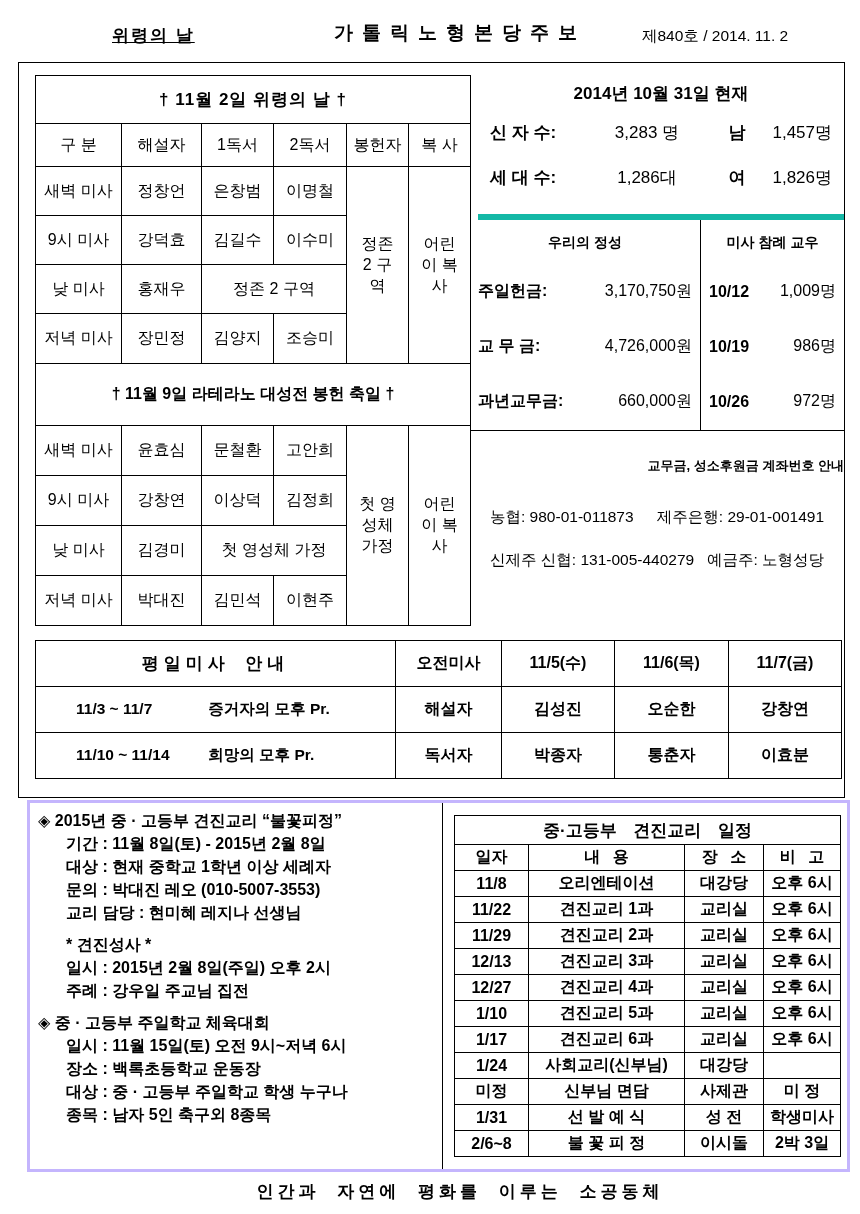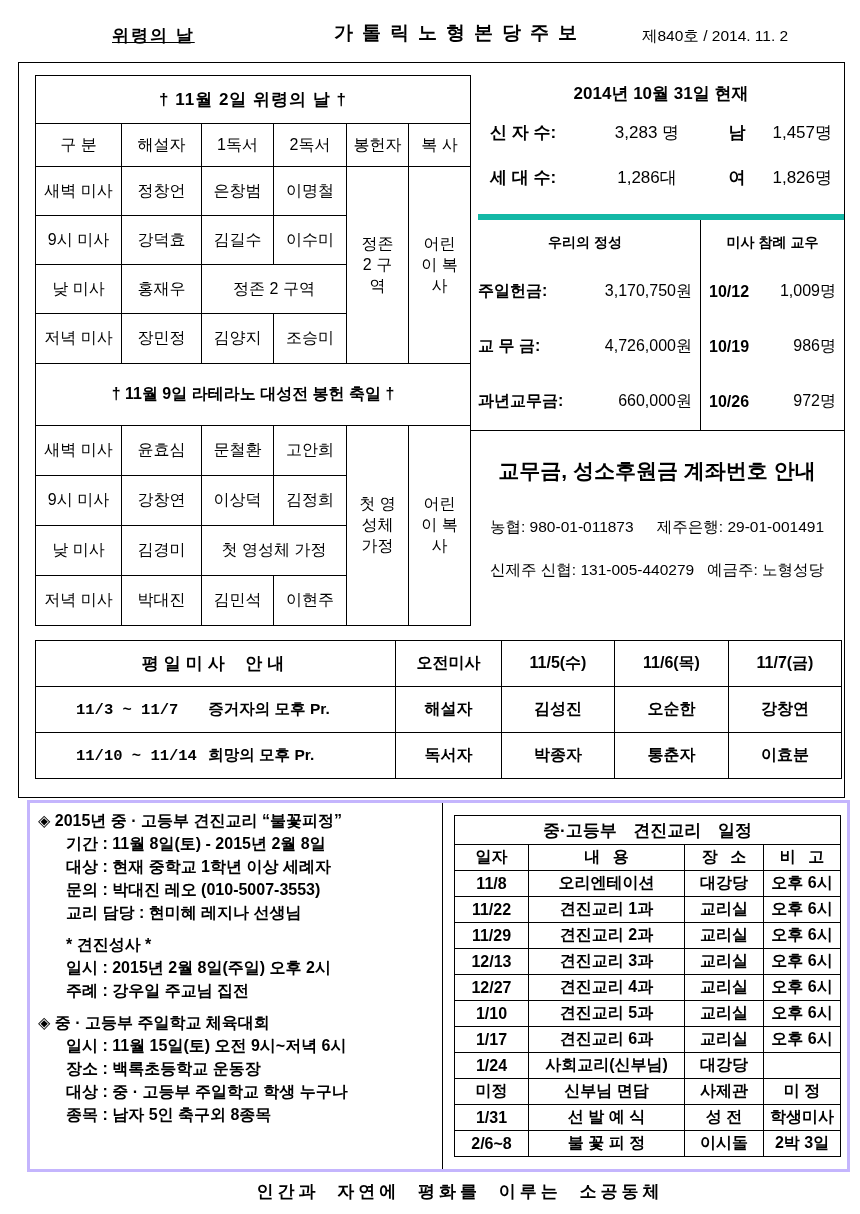--- a/index.html
+++ b/index.html
@@ -35,31 +35,31 @@
   .sv{width:110px;text-align:center;}
   .sl2{width:70px;text-align:center;font-weight:bold;}
   .sv2{flex:1;text-align:right;}
   .s-b{height:210px;border-bottom:1px solid #000;display:flex;}
   .s-b-left{width:230px;border-right:1px solid #000;}
   .s-b-right{flex:1;}
   .colhead{height:44px;line-height:44px;text-align:center;font-weight:bold;font-size:14px;}
   .money-row,.att-row{height:55px;display:flex;align-items:center;justify-content:space-between;padding:0 8px;font-size:16px;}
   .money-row .lab,.att-row .lab{font-weight:bold;}
   .s-c{height:199px;}
-  .acct-t{padding-top:26px;text-align:center;font-weight:bold;font-size:21px;}
+  .acct-t{padding-top:26px;text-align:right;font-weight:bold;font-size:13px;}
   .acct-row{display:flex;justify-content:space-between;padding:0 20px;font-size:15.5px;}
   .acct-row.a1{margin-top:32px}.acct-row.a2{margin-top:22px}
 
   
   .wk{left:35px;top:640px;}
   .wk table{width:806px;}
   .wk td{height:45px;font-weight:bold;}
   .wt-title{letter-spacing:5px;word-spacing:6px;font-size:17px;}
   .wt-period{text-align:left;padding-left:40px;font-size:15.5px;}
-  .wt-period .rng{display:inline-block;min-width:128px;font-family:Liberation Mono, monospace;}
+  .wt-period .rng{display:inline-block;min-width:128px;}
 
   
   .botbox{left:27px;top:800px;width:817px;height:366px;border:3px solid #c4b5fd;display:flex;}
   .bot-left{width:412px;border-right:1px solid #000;padding-top:6px;}
   .bot-right{flex:1;position:relative;}
   .aline{font-size:16px;font-weight:bold;line-height:23px;white-space:nowrap;}
   .ind0{margin-left:8px}.ind1{margin-left:36px}.ind2{margin-left:142px}
   .gap{margin-top:9px}
 
   

